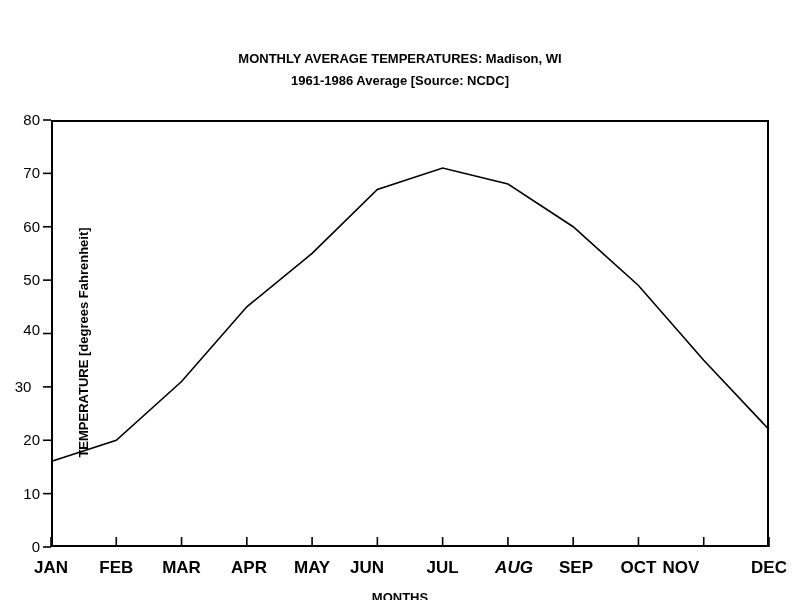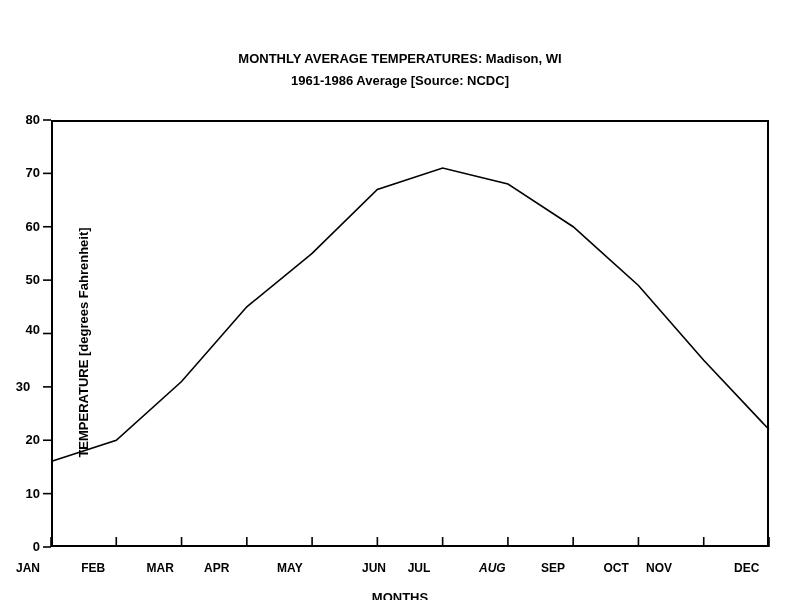--- a/index.html
+++ b/index.html
@@ -59,22 +59,22 @@
     width: 800px;
     height: 600px;
     pointer-events: none;
   }
 
   
   .ytick-label {
     position: absolute;
     width: 34px;
     text-align: right;
-    font-size: 13px;
-    font-weight: bold;
+    font-size: 15px;
+    font-weight: normal;
     line-height: 14px;
     white-space: nowrap;
   }
 
   
   .yaxis-title {
     position: absolute;
     left: -77px;
     top: 307px;
     width: 320px;
@@ -84,22 +84,22 @@
     white-space: nowrap;
     transform: rotate(-90deg);
     transform-origin: 50% 50%;
   }
 
   
   .xtick-label {
     position: absolute;
     top: 532px;
     width: 70px;
-    text-align: left;
-    font-size: 12px;
+    text-align: center;
+    font-size: 17px;
     font-weight: bold;
     line-height: 16px;
     white-space: nowrap;
   }
 
   
   .xaxis-title {
     position: absolute;
     left: 0;
     top: 562px;
@@ -133,23 +133,23 @@
       <div class="ytick-label" style="left: 6px; top: 138.375px;">70</div>
       <div class="ytick-label" style="left: 6px; top: 85px;">80</div>
     </div>
 
   <div class="yaxis-title">TEMPERATURE [degrees Fahrenheit]</div>
 
   <div id="xtick-labels">
       <div class="xtick-label" style="left: 16px;">JAN</div>
       <div class="xtick-label" style="left: 81.2727px;">FEB</div>
       <div class="xtick-label" style="left: 146.545px;">MAR</div>
-      <div class="xtick-label" style="left: 204px;">APR</div>
+      <div class="xtick-label" style="left: 214px;">APR</div>
       <div class="xtick-label" style="left: 277.091px;">MAY</div>
-      <div class="xtick-label" style="left: 362px;">JUN</div>
+      <div class="xtick-label" style="left: 332px;">JUN</div>
       <div class="xtick-label" style="left: 407.636px;">JUL</div>
       <div class="xtick-label" style="left: 479px; font-style: italic;">AUG</div>
       <div class="xtick-label" style="left: 541px;">SEP</div>
       <div class="xtick-label" style="left: 603.455px;">OCT</div>
       <div class="xtick-label" style="left: 646px;">NOV</div>
       <div class="xtick-label" style="left: 734px;">DEC</div>
     </div>
 
   <div class="xaxis-title">MONTHS</div>
 

